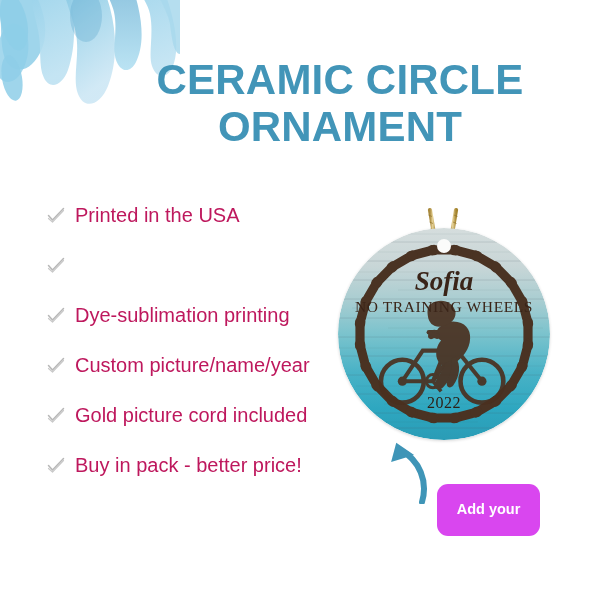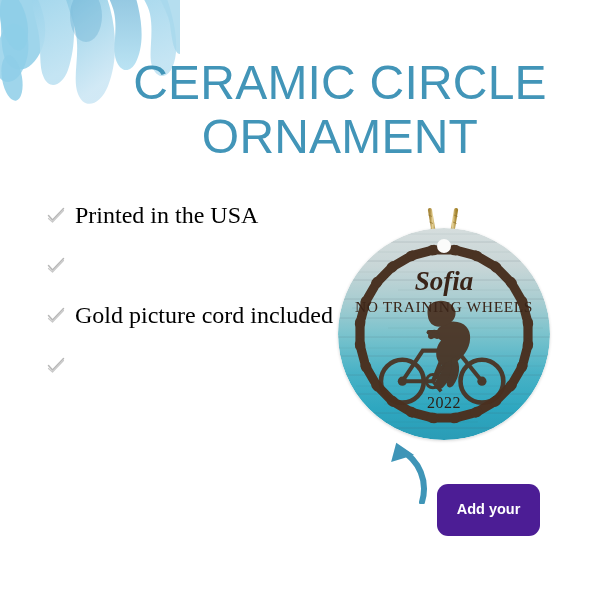--- a/index.html
+++ b/index.html
@@ -16,22 +16,22 @@
     position:absolute; top:-14px; left:-10px;
     width:190px; height:135px;
     pointer-events:none;
   }
 
   
   #title {
     position:absolute;
     left:120px; top:56px; width:440px;
     text-align:center;
-    font-size:48px;
-    font-weight:normal;
+    font-size:42px;
+    font-weight:bold;
     line-height:1.13;
     letter-spacing:.2px;
     color:#4295b8;
   }
   #title .l2 { display:block; }
 
   
   #features {
     position:absolute;
     left:46px; top:190px;
@@ -42,25 +42,24 @@
     align-items:center;
     height:50px;
   }
   .check {
     width:20px; height:20px;
     flex:0 0 20px;
     margin-right:9px;
     display:block;
   }
   .feature-label {
-    font-size:24px;
-    color:#000000;
+    font-size:20px;
+    color:#be185d;
     line-height:1.2;
     white-space:nowrap;
-    font-family:Liberation Serif, serif;
   }
 
   
   #ornament-wrap {
     position:absolute;
     left:330px; top:206px;
     width:228px; height:238px;
   }
   #cord { position:absolute; left:64px; top:0; width:100px; height:42px; }
   #disc {
@@ -150,27 +149,42 @@
       <svg class="check" viewBox="0 0 20 20">
         <path d="M2.5,10.5 L6.5,15 L17.5,3.5" fill="none" stroke="#b7b7b7" stroke-width="1.5" stroke-linecap="round" stroke-linejoin="round"></path>
         <path d="M2.5,13.5 L6.5,17 L17.5,5.5" fill="none" stroke="#c9c9c9" stroke-width="1.2" stroke-linecap="round" stroke-linejoin="round"></path>
       </svg>
     </li>
     <li class="feature">
       <svg class="check" viewBox="0 0 20 20">
         <path d="M2.5,10.5 L6.5,15 L17.5,3.5" fill="none" stroke="#b7b7b7" stroke-width="1.5" stroke-linecap="round" stroke-linejoin="round"></path>
         <path d="M2.5,13.5 L6.5,17 L17.5,5.5" fill="none" stroke="#c9c9c9" stroke-width="1.2" stroke-linecap="round" stroke-linejoin="round"></path>
       </svg>
+      <span class="feature-label">Dye-sublimation printing</span>
+    </li>
+    <li class="feature">
+      <svg class="check" viewBox="0 0 20 20">
+        <path d="M2.5,10.5 L6.5,15 L17.5,3.5" fill="none" stroke="#b7b7b7" stroke-width="1.5" stroke-linecap="round" stroke-linejoin="round"></path>
+        <path d="M2.5,13.5 L6.5,17 L17.5,5.5" fill="none" stroke="#c9c9c9" stroke-width="1.2" stroke-linecap="round" stroke-linejoin="round"></path>
+      </svg>
+      <span class="feature-label">Custom picture/name/year</span>
+    </li>
+    <li class="feature">
+      <svg class="check" viewBox="0 0 20 20">
+        <path d="M2.5,10.5 L6.5,15 L17.5,3.5" fill="none" stroke="#b7b7b7" stroke-width="1.5" stroke-linecap="round" stroke-linejoin="round"></path>
+        <path d="M2.5,13.5 L6.5,17 L17.5,5.5" fill="none" stroke="#c9c9c9" stroke-width="1.2" stroke-linecap="round" stroke-linejoin="round"></path>
+      </svg>
       <span class="feature-label">Gold picture cord included</span>
     </li>
     <li class="feature">
       <svg class="check" viewBox="0 0 20 20">
         <path d="M2.5,10.5 L6.5,15 L17.5,3.5" fill="none" stroke="#b7b7b7" stroke-width="1.5" stroke-linecap="round" stroke-linejoin="round"></path>
         <path d="M2.5,13.5 L6.5,17 L17.5,5.5" fill="none" stroke="#c9c9c9" stroke-width="1.2" stroke-linecap="round" stroke-linejoin="round"></path>
       </svg>
+      <span class="feature-label">Buy in pack - better price!</span>
     </li>
   </ul>
 
 <div id="ornament-wrap">
 
   <svg id="cord" viewBox="0 0 100 42">
     <defs>
       <linearGradient id="goldg" x1="0" y1="0" x2="1" y2="0">
         <stop offset="0%" stop-color="#a98a3e"></stop>
         <stop offset="45%" stop-color="#e8d49a"></stop>
@@ -405,17 +419,17 @@
       </g>
     </svg>
   </div>
 </div>
 
 <svg id="arrow" viewBox="0 0 60 66">
   <path d="M44,64 C50,44 42,22 22,12" stroke="#3f95b7" stroke-width="6" fill="none" stroke-linecap="round"></path>
   <path d="M22,4 L34,22 L10,20 Z" fill="#3f95b7" transform="rotate(-22 22 14)"></path>
 </svg>
 
-<div id="badge" style="background: #4c1d95; text-align: center;">
+<div id="badge" style="background: #d946ef; text-align: center;">
   <div class="badge-text" style="color: rgb(255, 255, 255);">
     <span>Add your</span><br>
   </div>
 </div>
 
 </body></html>

